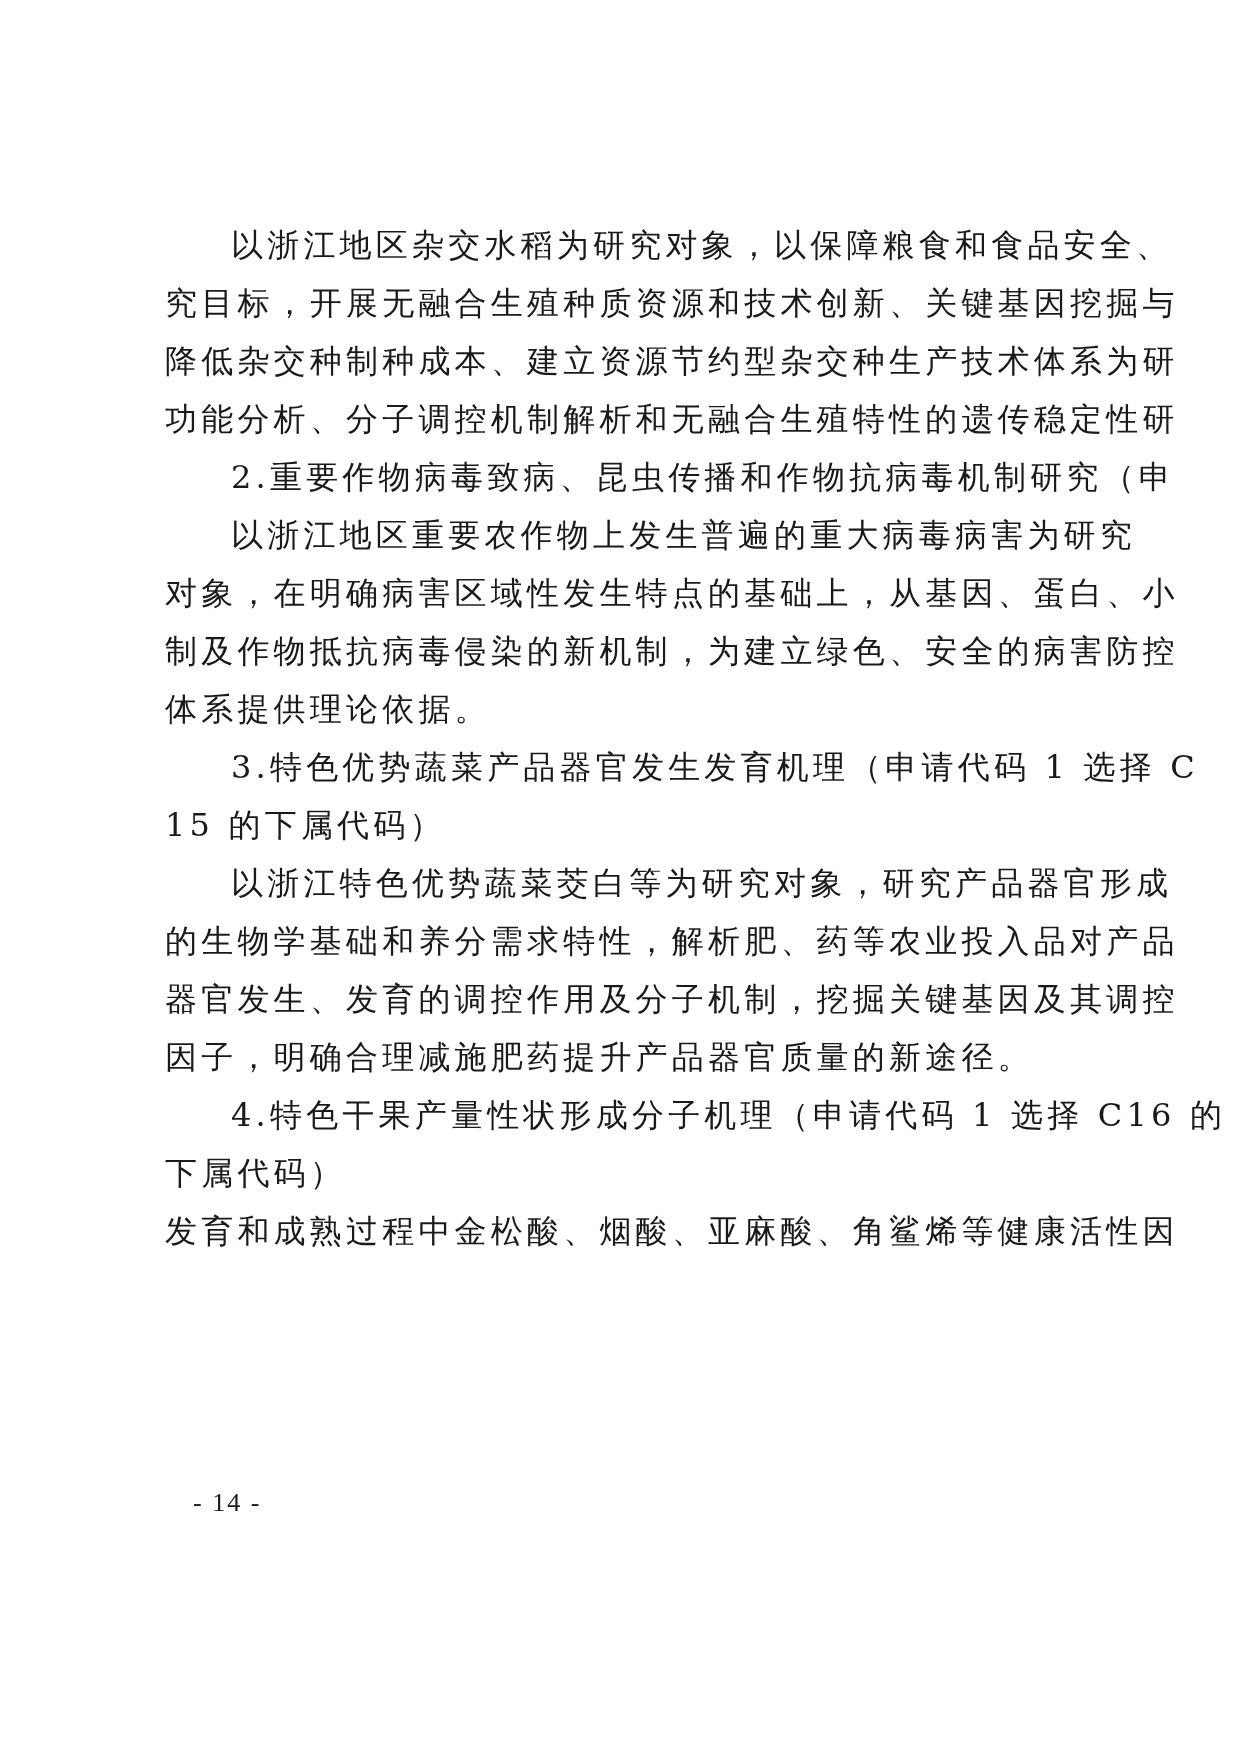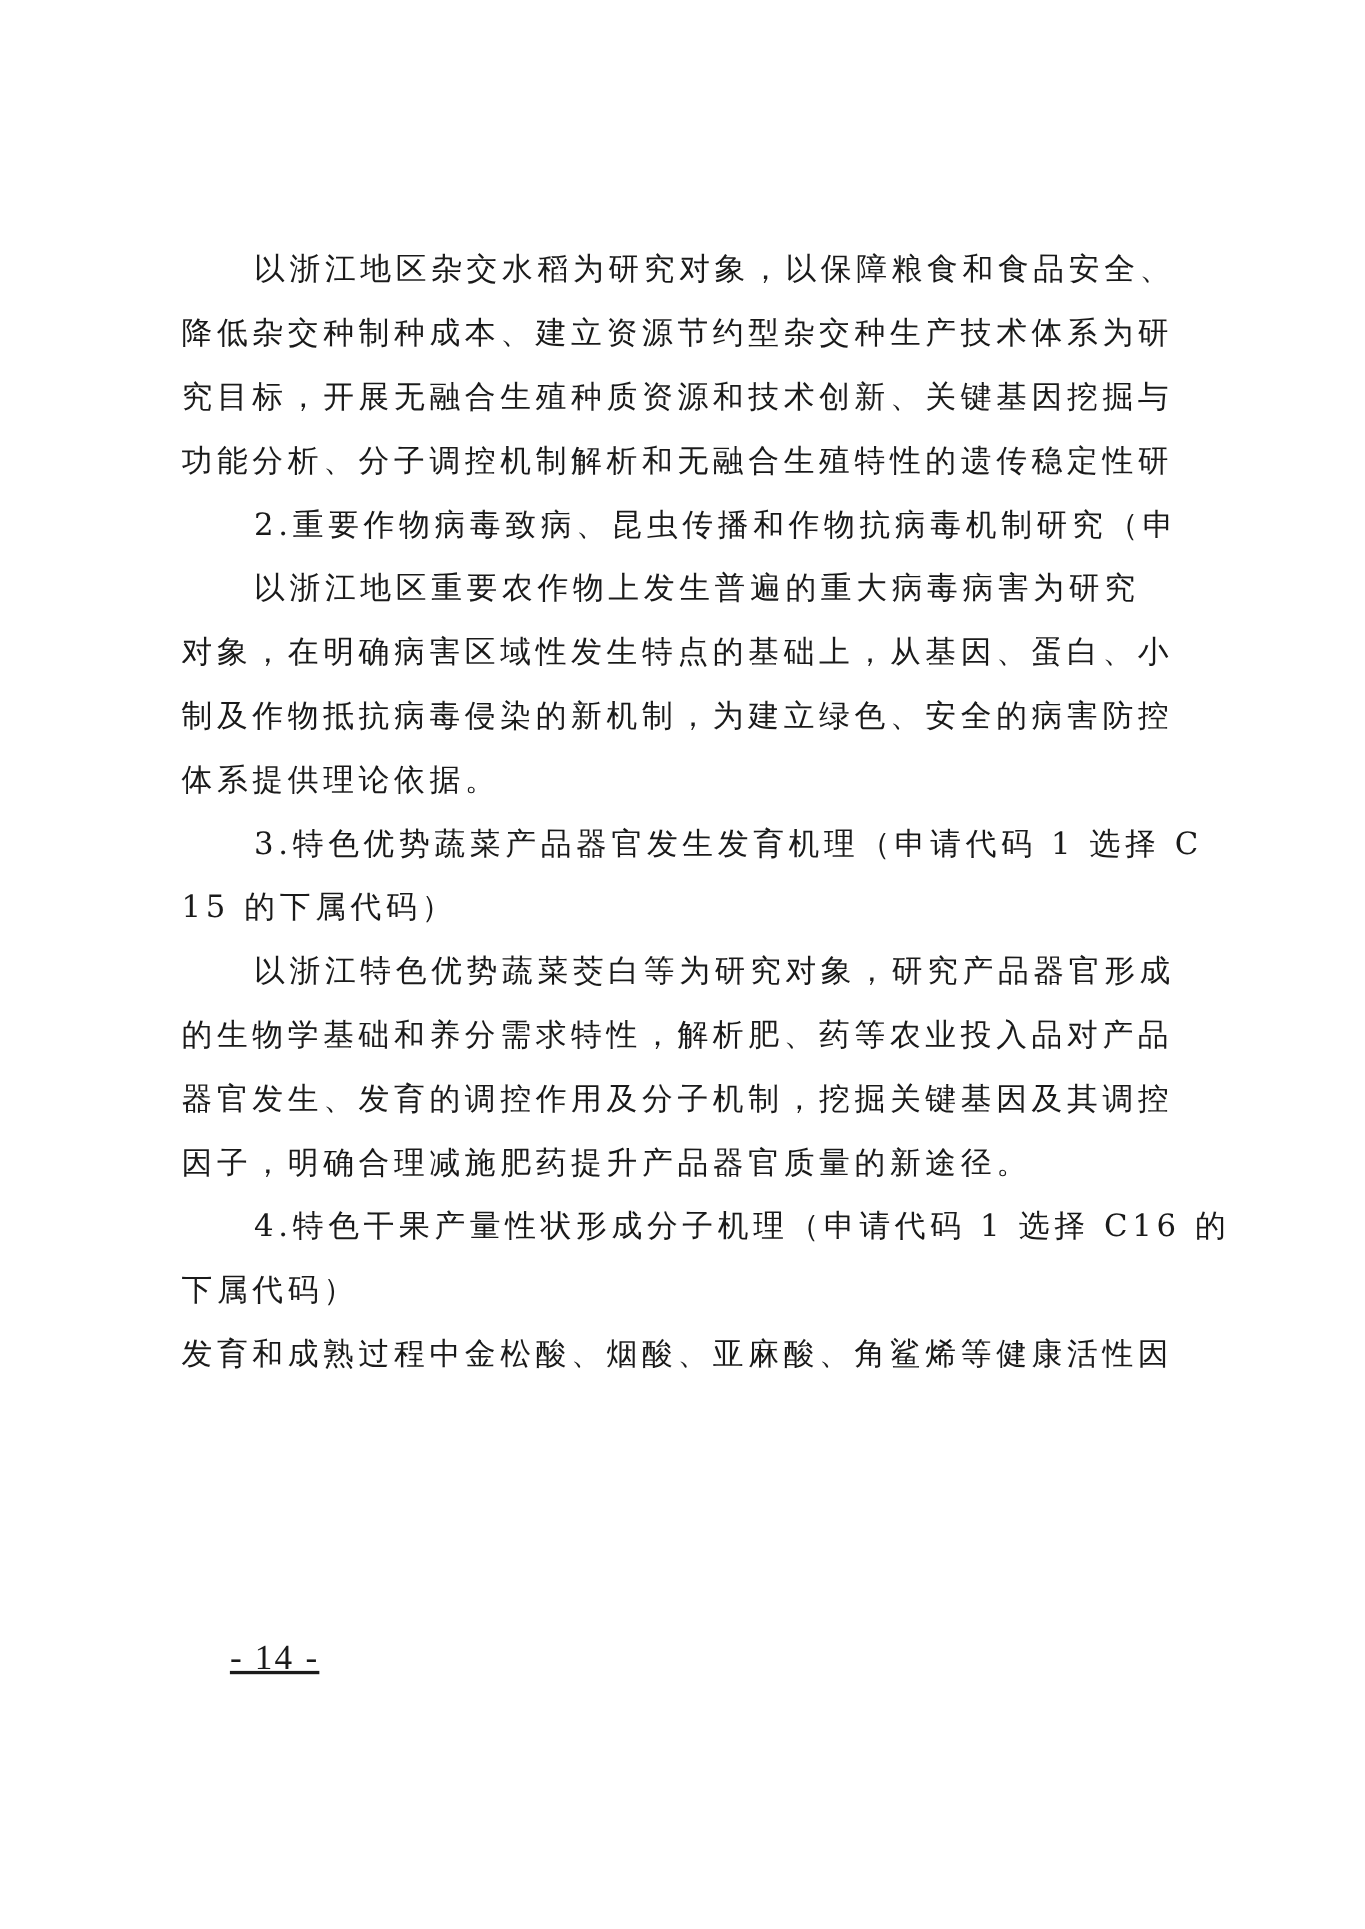--- a/index.html
+++ b/index.html
@@ -17,44 +17,43 @@
     }
     .page {
       position: absolute;
       left: 165px;
       top: 216px;
       width: 906px;
     }
     .line {
       height: 58px;
       line-height: 58px;
-      font-size: 28px;
+      font-size: 32px;
       white-space: nowrap;
       letter-spacing: 4.2px;
     }
     .indent {
       padding-left: 66px;
     }
     .page-number {
       position: absolute;
-      left: 209px;
+      left: 193px;
       top: 1488px;
-      font-size: 32px;
+      font-size: 26px;
       letter-spacing: 2px;
       font-family: "Liberation Serif", "DejaVu Serif", serif;
-      text-decoration: underline;
     }
   </style>
 </head>
 <body>
 
 <div class="page">
   <div class="line indent">以浙江地区杂交水稻为研究对象，以保障粮食和食品安全、</div>
+  <div class="line">究目标，开展无融合生殖种质资源和技术创新、关键基因挖掘与</div>
   <div class="line">降低杂交种制种成本、建立资源节约型杂交种生产技术体系为研</div>
-  <div class="line">究目标，开展无融合生殖种质资源和技术创新、关键基因挖掘与</div>
   <div class="line">功能分析、分子调控机制解析和无融合生殖特性的遗传稳定性研</div>
   <div class="line indent">2.重要作物病毒致病、昆虫传播和作物抗病毒机制研究（申</div>
   <div class="line indent">以浙江地区重要农作物上发生普遍的重大病毒病害为研究</div>
   <div class="line">对象，在明确病害区域性发生特点的基础上，从基因、蛋白、小</div>
   <div class="line">制及作物抵抗病毒侵染的新机制，为建立绿色、安全的病害防控</div>
   <div class="line">体系提供理论依据。</div>
   <div class="line indent">3.特色优势蔬菜产品器官发生发育机理（申请代码 1 选择 C</div>
   <div class="line">15 的下属代码）</div>
   <div class="line indent">以浙江特色优势蔬菜茭白等为研究对象，研究产品器官形成</div>
   <div class="line">的生物学基础和养分需求特性，解析肥、药等农业投入品对产品</div>

